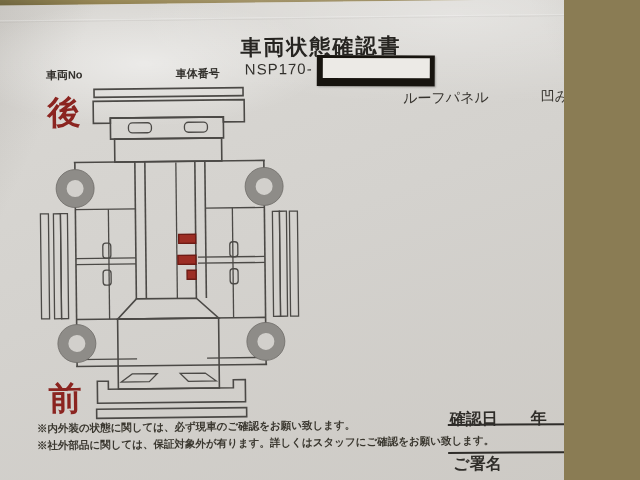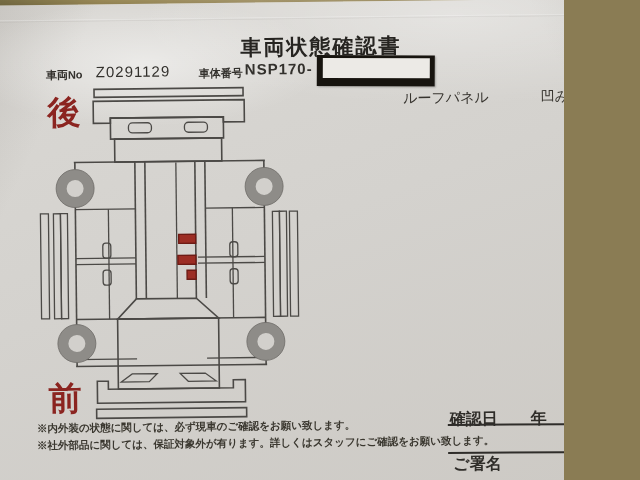--- a/index.html
+++ b/index.html
@@ -17,22 +17,22 @@
     box-shadow:0 0 14px rgba(60,50,30,0.35);}
   .crease{position:absolute;left:0;top:15px;width:660px;height:2px;
     background:linear-gradient(rgba(255,255,255,0.4),rgba(90,85,78,0.12));}
   .content{position:absolute;left:8px;top:2px;width:640px;height:480px;}
   .t{position:absolute;white-space:nowrap;color:#2b2925;}
   .title{left:240px;top:29px;font-size:21px;font-weight:bold;letter-spacing:2px;color:#262421;}
   .lbl-s{font-size:11px;font-weight:bold;color:#33312d;}
   .val{font-size:15px;color:#33312d;letter-spacing:1px;}
   .vno-l{left:45px;top:61px;text-align:center;}
   .vno-v{left:95px;top:57px;}
-  .bno-l{left:198px;top:61px;}
-  .bno-v{left:244px;top:56px;font-weight:bold;}
+  .bno-l{left:175px;top:61px;}
+  .bno-v{left:244px;top:56px;font-weight:normal;}
   .sticker{position:absolute;left:316px;top:52px;width:107px;height:20px;
     background:#eceae6;border-style:solid;border-color:#17140f;
     border-width:3px 5px 8px 6px;transform:rotate(0.9deg);
     box-shadow:1px 1px 2px rgba(0,0,0,0.25);}
   .roof-note{left:402px;top:87px;font-size:14px;color:#37342f;}
   .roof-note .cond{margin-left:30px;padding-left:22px;}
   .dir{font-size:33px;font-weight:bold;color:#8b2420;font-family:"Liberation Serif", serif;}
   .dir-rear{left:46px;top:84px;}
   .dir-front{left:44px;top:370px;}
   .notes{left:32px;top:413px;font-size:10.5px;font-weight:bold;color:#3a372f;line-height:17px;white-space:nowrap;}
@@ -53,21 +53,20 @@
 <body>
 
 <div class="photo">
   <div class="paper">
     <div class="crease"></div>
     <div class="content">
 
       <div class="t title">車両状態確認書</div>
 
       <div class="t lbl-s vno-l">車両No</div>
-      <div class="t val vno-v">Z0291129</div>
       <div class="t lbl-s bno-l">車体番号</div>
       <div class="t val bno-v">NSP170-</div>
 
       <div class="sticker"></div>
 
       <div class="t roof-note">
         <span>ルーフパネル</span><span class="cond">凹み</span>
       </div>
 
       <div class="t dir dir-rear">後</div>

